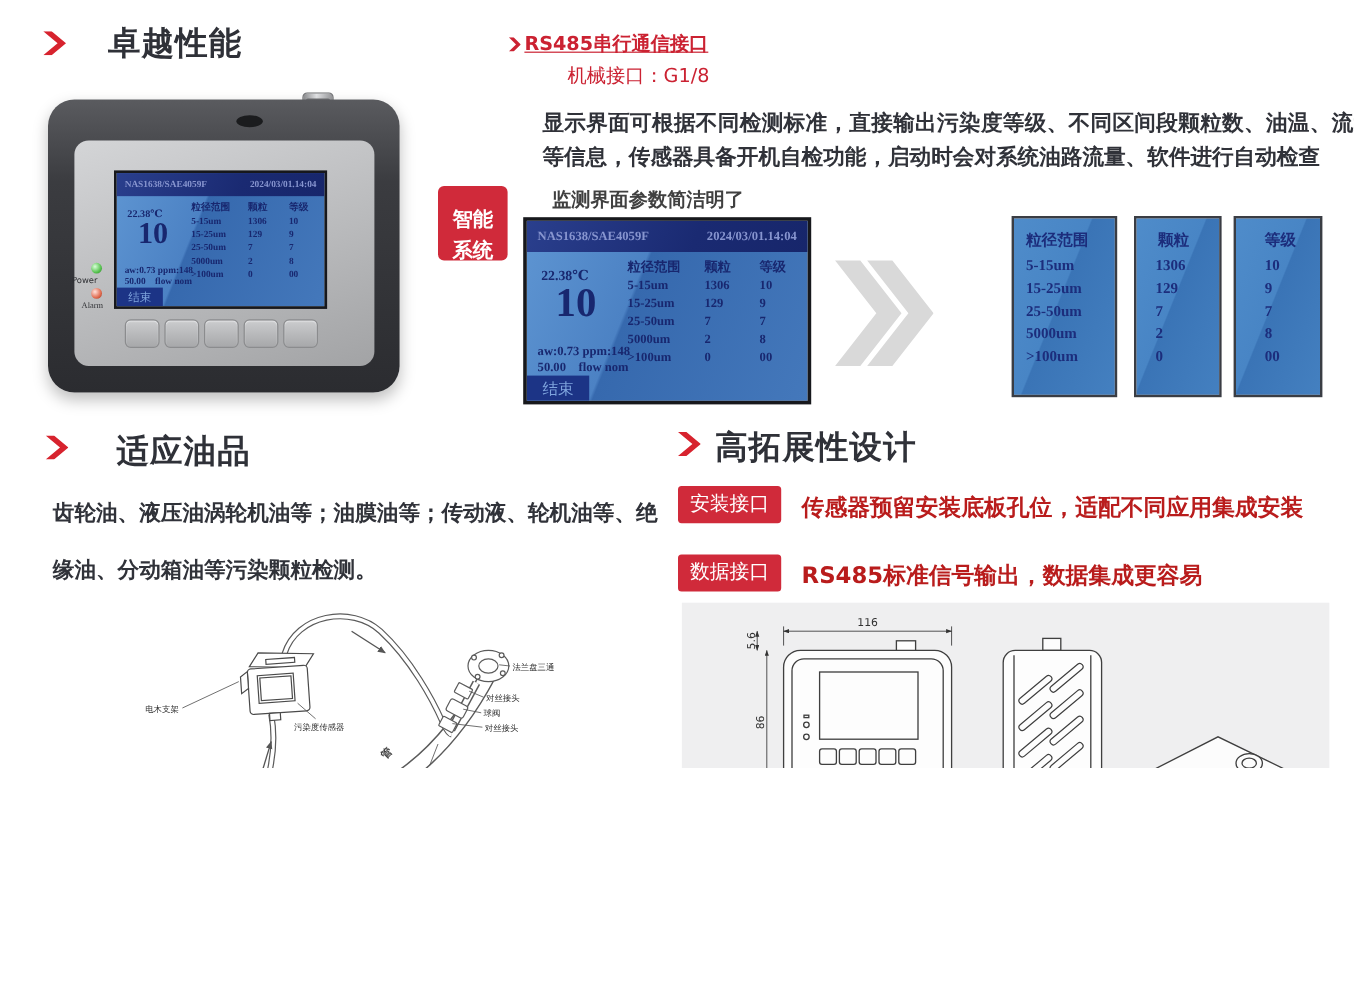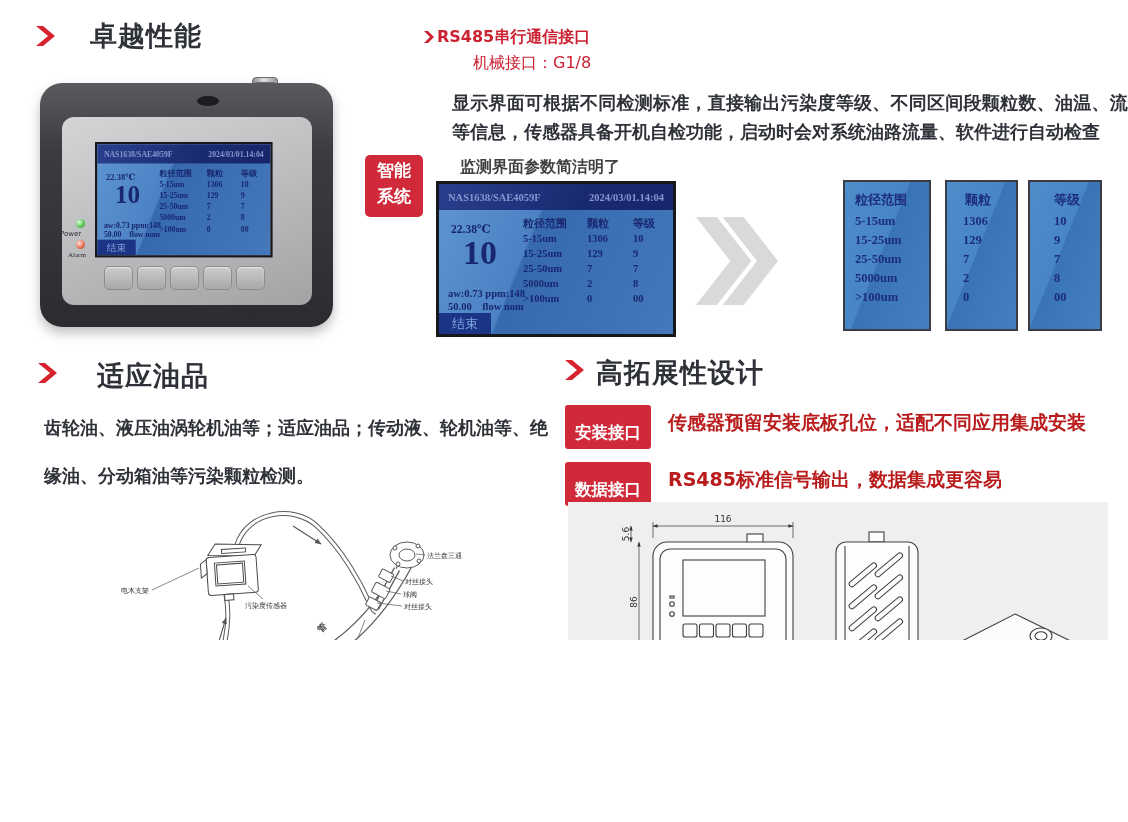--- a/index.html
+++ b/index.html
@@ -2,28 +2,28 @@
 <html><head>
 <meta charset="utf-8">
 <style>
   * { margin:0; padding:0; box-sizing:border-box; }
   html,body { background:#ffffff; }
   body { font-family:"DejaVu Sans","Liberation Sans",sans-serif; }
   #page { position:relative; width:1128px; height:640px; background:#fff; overflow:hidden; }
 
   .abs { position:absolute; }
   .h-section { position:absolute; font-size:27px; font-weight:bold; color:#2f3138; letter-spacing:1px; }
-  .feat1 { position:absolute; left:437px; top:27px; font-size:16px; font-weight:bold; color:#cb2232; }
+  .feat1 { position:absolute; left:437px; top:27px; font-size:16px; font-weight:bold; color:#cb2232;text-decoration:underline; }
   .feat2 { position:absolute; left:437px; top:53px; font-size:16px; color:#cb2232;margin-left:36px; }
   .body-text { position:absolute; left:425px; top:88px; width:694px; font-size:18px; font-weight:bold;
                color:#303239; line-height:29px; text-align:justify;margin-left:27px; }
   .cap { position:absolute; font-size:16px; font-weight:bold; color:#404040; }
   .smart-badge { position:absolute; left:365px; top:155px; width:58px; height:62px; background:#d02a3a;
                  border-radius:5px; color:#fff; font-size:17px; font-weight:bold; text-align:center;
-                 padding-top:2px; line-height:26px; }
+                 padding-top:15px; line-height:26px; }
 
   
   .lcd { position:absolute; width:240px; height:156px; border:3px solid #17181c;
          background:linear-gradient(112deg,#5e95d2 0%,#4c82c4 38%,#3669ae 39%,#4478bb 100%);
          font-family:"Liberation Serif","DejaVu Serif",serif; color:#18276f; overflow:hidden; }
   .lcd-header { height:26px; background:linear-gradient(112deg,#2a3f8d 0%,#1a2a72 60%,#17266b 100%);
                 display:flex; justify-content:space-between; align-items:center; padding:0 9px;
                 color:#8795cf; font-size:10.5px; font-weight:bold; }
   .lcd-temp { position:absolute; left:12px; top:38px; font-size:11.5px; font-weight:bold; }
   .lcd-grade { position:absolute; left:24px; top:50px; font-size:34px; font-weight:bold; }
@@ -62,22 +62,22 @@
   .device-hole { position:absolute; left:157px; top:13px; width:22px; height:10px; border-radius:50%;
                  background:#1b1c1e; }
   .led { position:absolute; width:9px; height:9px; border-radius:50%; }
   .led-label { position:absolute; font-size:7px; color:#2e2f33; }
   .device-btns { position:absolute; left:64px; top:183px; display:flex; gap:4px; }
   .device-btns span { display:block; width:29px; height:24px; border-radius:5px;
                       background:linear-gradient(180deg,#cbccce,#a7a8aa); border:1px solid #8b8c8e;
                       box-shadow:inset 0 1px 1px #e8e9eb; }
 
   
-  .tagbadge { position:absolute; background:#d02a3a; color:#fff; font-weight:bold; font-size:16.5px;
-              padding:17px 10px 5px; border-radius:3px; }
+  .tagbadge { position:absolute; background:#d02a3a; color:#fff; font-weight:normal; font-size:16.5px;
+              padding:4px 10px 5px; border-radius:3px; }
   .exp-text { position:absolute; font-size:19px; font-weight:bold; color:#b91c1c; }
 
   .oils-text { position:absolute; left:44px; top:404px; width:505px; font-size:18px; font-weight:bold;
                color:#303239; line-height:48px; }
 
   .tech-panel { position:absolute; left:568px; top:502px; }
   .diagram { position:absolute; left:55px; top:498px; }
 
   svg text { font-family:"DejaVu Sans","Liberation Sans",sans-serif; }
 </style>
@@ -215,21 +215,21 @@
         <span></span>
         <span></span>
         <span></span>
     </div>
   </div>
 
   <svg class="abs" style="left:38px;top:363px" width="19" height="20" viewBox="0 0 19 20">
     <polygon points="0,0 7,0 19,10 7,20 0,20 12,10" fill="#d7232e"></polygon>
   </svg>
   <div class="h-section" style="left:97px;top:358px;text-align:right;">适应油品</div>
-  <div class="oils-text">齿轮油、液压油涡轮机油等；适应油品；传动液、轮机油等、绝缘油、分动箱油等污染颗粒检测。</div>
+  <div class="oils-text">齿轮油、液压油涡轮机油等；油膜油等；传动液、轮机油等、绝缘油、分动箱油等污染颗粒检测。</div>
 
   <svg class="diagram" width="480" height="312" viewBox="0 0 480 312">
     <defs>
       <marker id="mAr" markerWidth="8" markerHeight="8" refX="5.5" refY="2.5" orient="auto">
         <path d="M0,0 L6,2.5 L0,5 Z" fill="#555"></path>
       </marker>
     </defs>
 
     <g>
       <path d="M 66,200 C 140,191 214,184 258,163 C 304,140 334,98 352,64" fill="none" stroke="#5b5b5b" stroke-width="14"></path>

